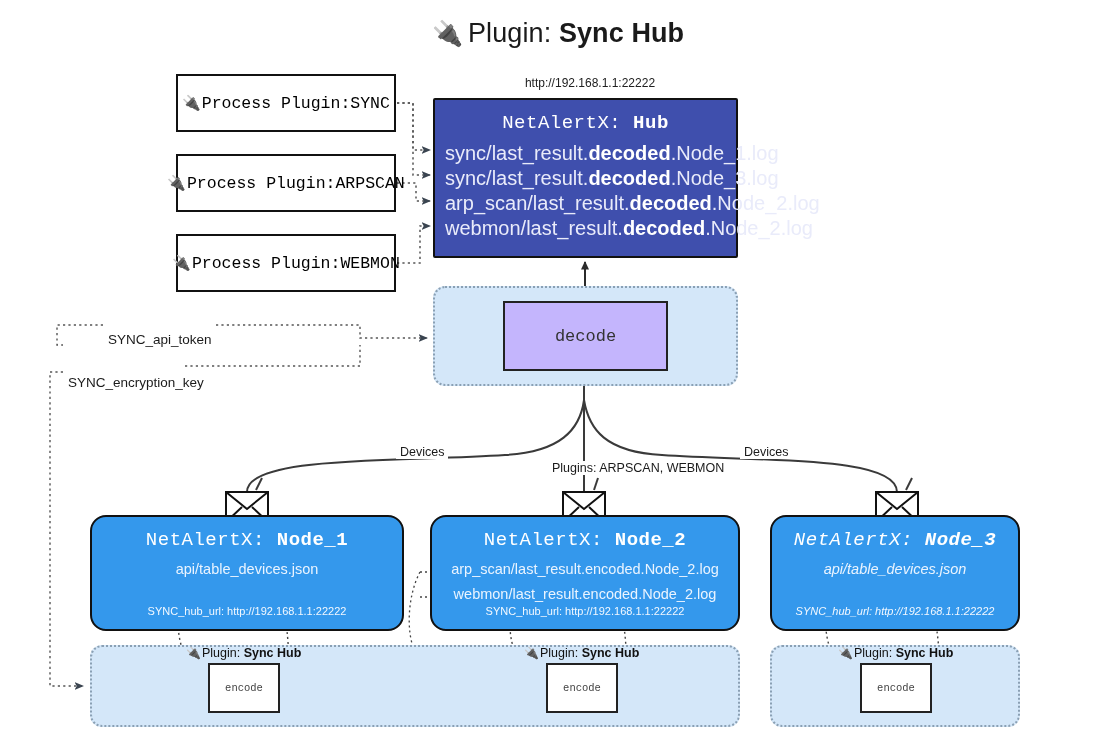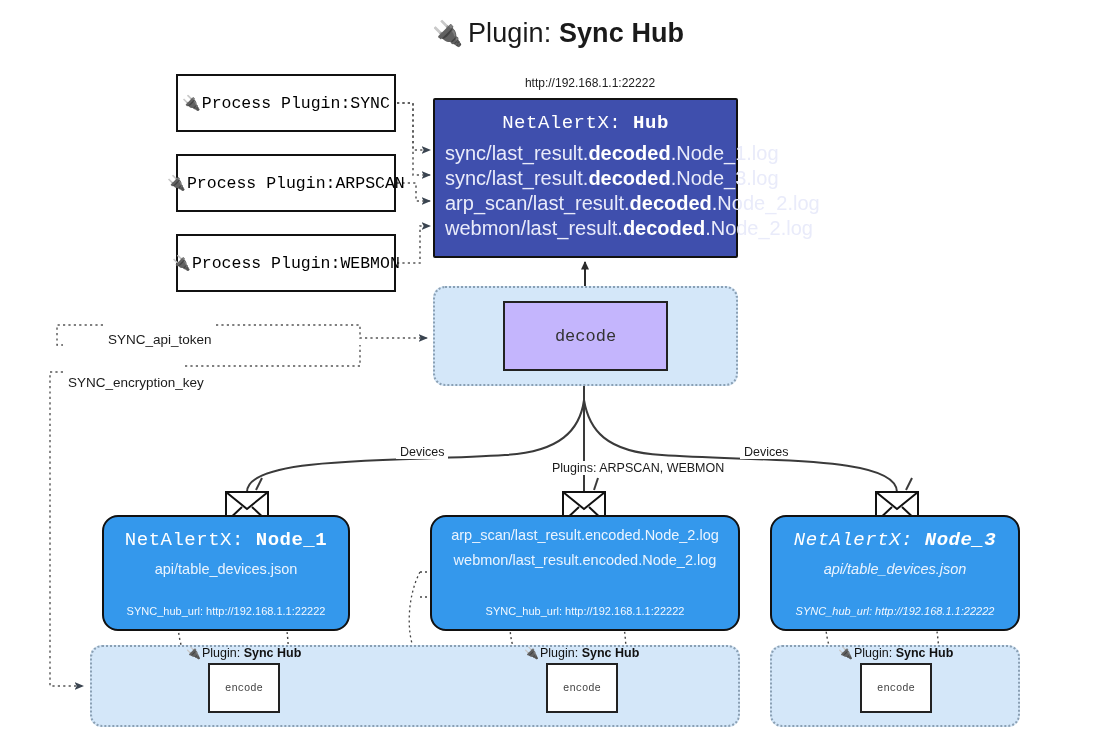--- a/index.html
+++ b/index.html
@@ -58,21 +58,21 @@
 
   
   .node{background:#3498ec;border:2px solid #111;border-radius:16px;height:116px;}
   .node .ntitle{margin-top:12px;text-align:center;color:#fff;
        font-family:"Liberation Mono", monospace;font-size:19px;letter-spacing:.5px;}
   .node .ntitle .bold{font-weight:bold;}
   .node .nlines{margin-top:6px;text-align:center;}
   .node .nline{color:#eaf4ff;font-size:14.5px;line-height:25px;white-space:nowrap;}
   .node .nurl{position:absolute;left:0;right:0;bottom:12px;text-align:center;
        color:#f2f8ff;font-size:11px;white-space:nowrap;}
-  #node1{left:90px;top:515px;width:248px;margin-left:12px;}
+  #node1{left:90px;top:515px;width:314px;}
   #node2{left:430px;top:515px;width:310px;}
   #node3{left:770px;top:515px;width:250px;font-style:italic;}
 
   
   .encband{background:#d4e7f9;border:2px dotted #8aa0b4;border-radius:12px;height:82px;}
   #encband-left{left:90px;top:645px;width:650px;}
   #encband-right{left:770px;top:645px;width:250px;}
 
   .enclbl{font-size:12.5px;white-space:nowrap;color:#111;}
   .enclbl .plug{font-size:12px;margin-right:1px;}
@@ -219,20 +219,21 @@
 
   <div class="abs node" id="node1">
     <div class="ntitle"><span>NetAlertX: </span><span class="bold">Node_1</span></div>
     <div class="nlines">
       <div class="nline">api/table_devices.json</div>
     </div>
     <div class="nurl">SYNC_hub_url: http://192.168.1.1:22222</div>
   </div>
 
   <div class="abs node" id="node2">
+    <div class="ntitle"><span>NetAlertX: </span><span class="bold">Node_2</span></div>
     <div class="nlines">
       <div class="nline">arp_scan/last_result.encoded.Node_2.log</div>
       <div class="nline">webmon/last_result.encoded.Node_2.log</div>
     </div>
     <div class="nurl">SYNC_hub_url: http://192.168.1.1:22222</div>
   </div>
 
   <div class="abs node" id="node3">
     <div class="ntitle"><span>NetAlertX: </span><span class="bold">Node_3</span></div>
     <div class="nlines">

